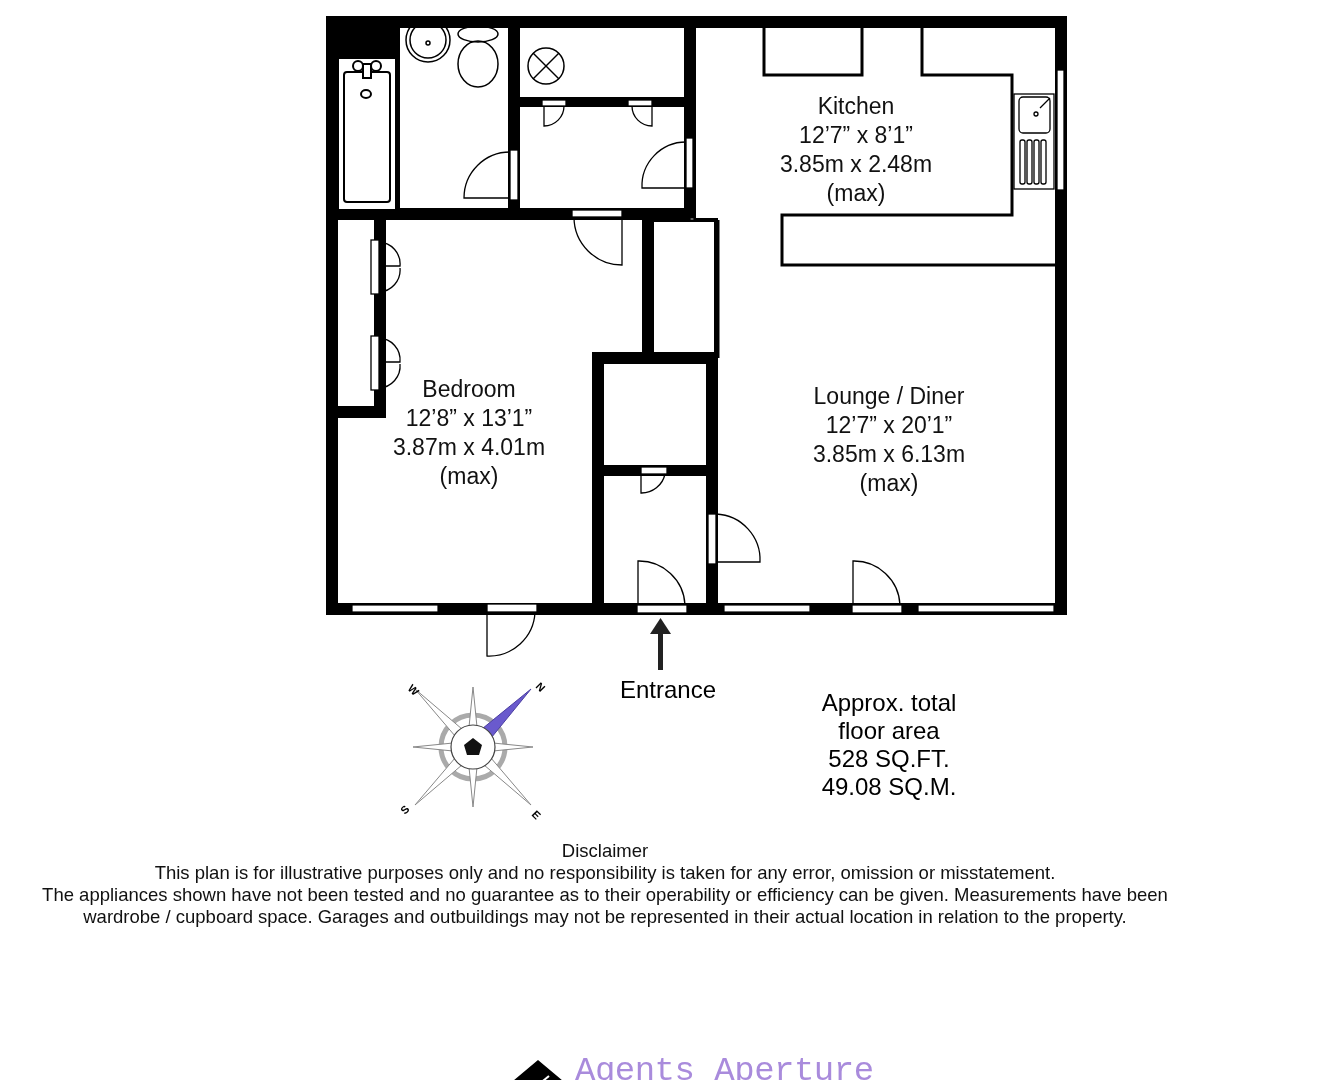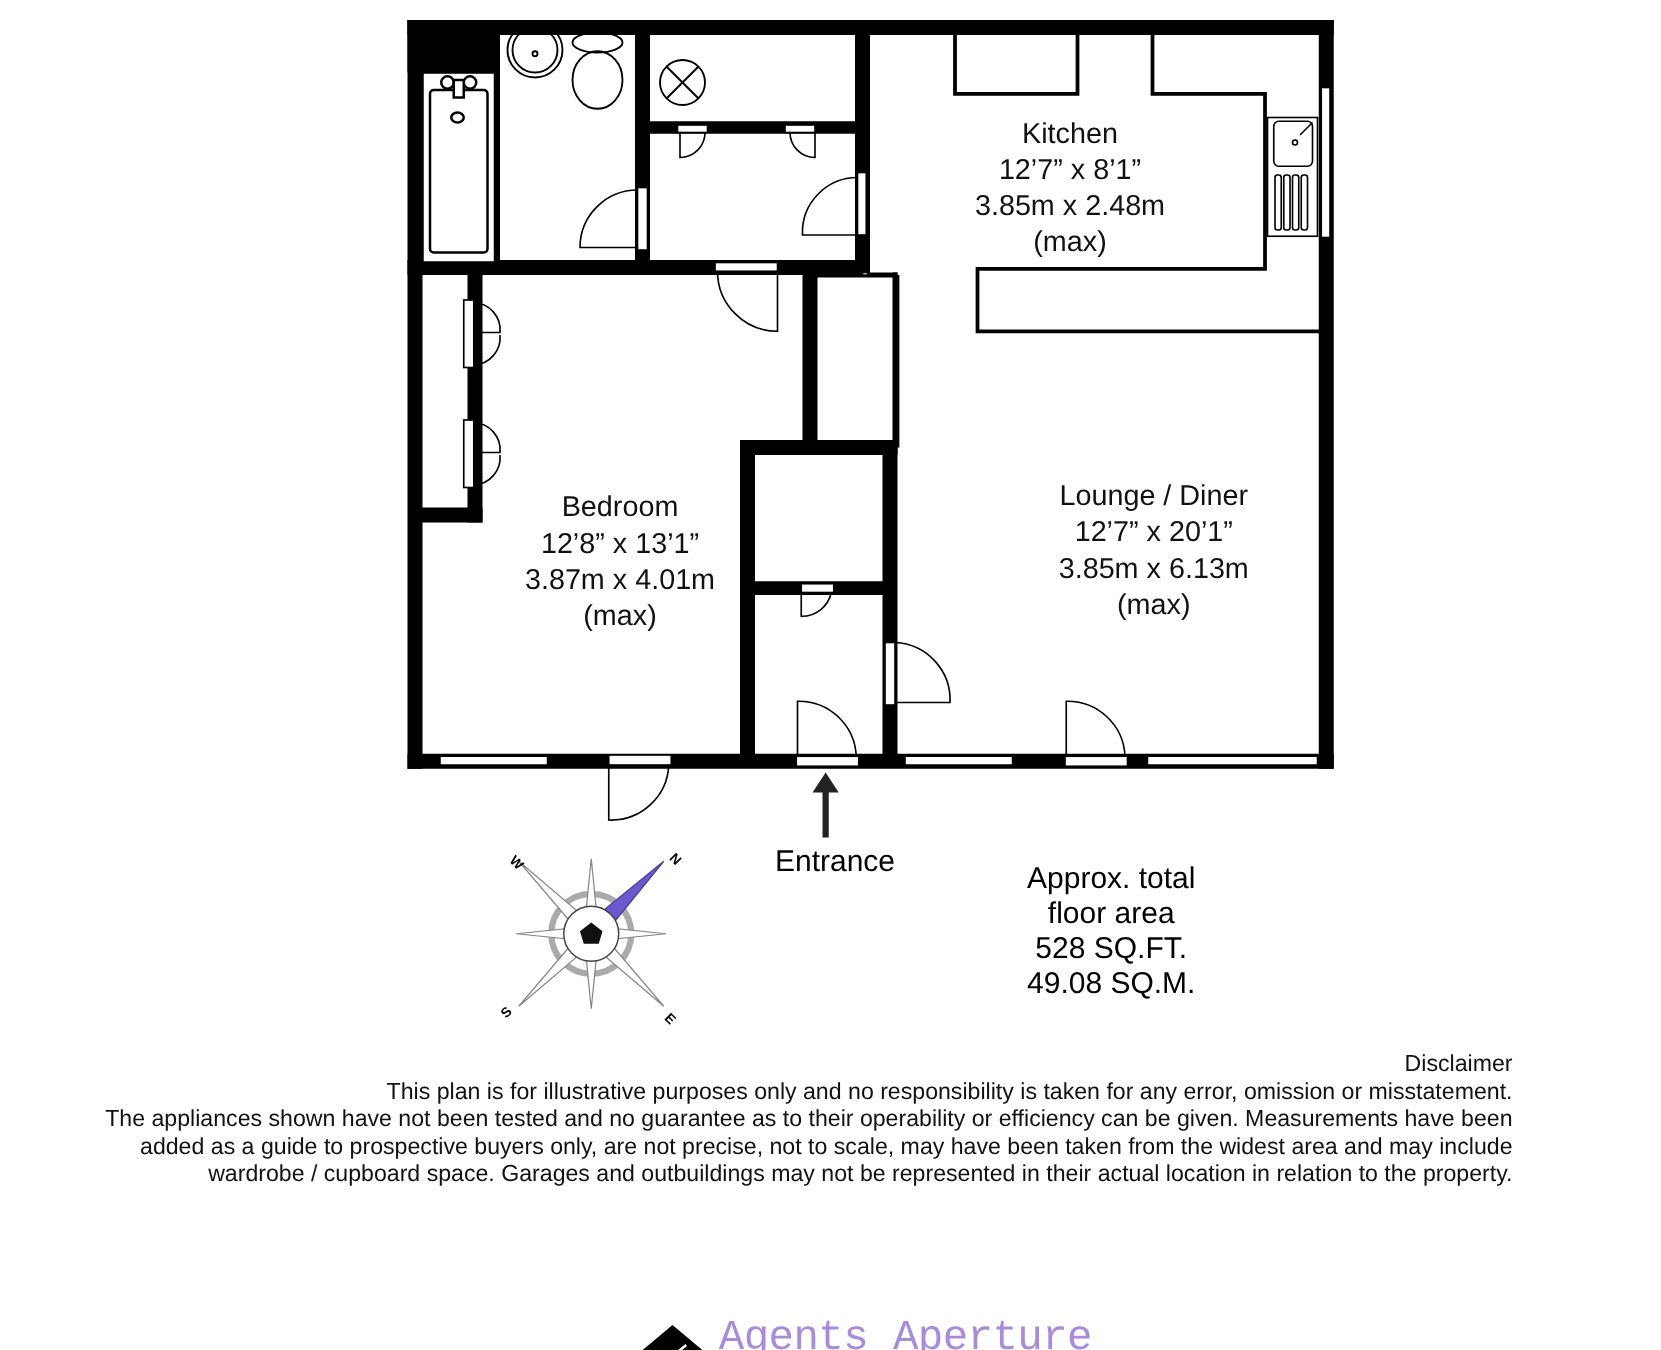--- a/index.html
+++ b/index.html
@@ -2,21 +2,21 @@
 <html><head>
 <meta charset="utf-8">
 <style>
   html, body { margin:0; padding:0; background:#ffffff; }
   body { width:1329px; height:1080px; position:relative; overflow:hidden; font-family:"Liberation Sans", sans-serif; color:#000; }
   #plan { position:absolute; left:0; top:0; }
   .room-label { position:absolute; text-align:center; font-size:23px; line-height:29px; color:#111; transform:translateX(-50%); white-space:nowrap; }
   .room-label div { display:block; }
   .entrance-label { position:absolute; left:668px; top:676px; transform:translateX(-50%); font-size:24px; }
   .area-block { position:absolute; left:889px; top:689px; transform:translateX(-50%); text-align:center; font-size:24px; line-height:28px; white-space:nowrap; }
-  .disclaimer { position:absolute; left:0; top:840px; width:1210px; text-align:right; font-size:18.5px; line-height:22px; color:#111; }
+  .disclaimer { position:absolute; left:0; top:840px; width:1210px; text-align:center; font-size:18.5px; line-height:22px; color:#111; }
   .disclaimer div { white-space:nowrap; }
   .logo { position:absolute; left:505px; top:1056px; width:330px; height:64px;font-family:Liberation Mono, monospace; }
   .logo-name { position:absolute; left:70px; top:-4px; font-size:34px; color:#a98bdc; letter-spacing:-0.5px; white-space:nowrap; }
   .logo-url { position:absolute; left:93px; top:34px; font-size:22px; color:#111; white-space:nowrap;margin-left:38px; }
   .logo-house { position:absolute; left:0; top:2px; }
   .compass { position:absolute; left:398px; top:672px; }
 </style>
 </head>
 <body>
 
@@ -142,27 +142,27 @@
     <polygon points="650,634 671,634 660.5,618" fill="#222"></polygon>
   </g>
 </svg>
 
 <div class="room-label" style="left:856px; top:92px;">
   <div>Kitchen</div>
   <div>12’7” x 8’1”</div>
   <div>3.85m x 2.48m</div>
   <div>(max)</div>
 </div>
-<div class="room-label" style="left:496px; top:375px;margin-top:16px;">
+<div class="room-label" style="left:469px; top:375px;">
   <div>Bedroom</div>
   <div>12’8” x 13’1”</div>
   <div>3.87m x 4.01m</div>
   <div>(max)</div>
 </div>
-<div class="room-label" style="left:923px; top:382px;text-align:center;">
+<div class="room-label" style="left:889px; top:382px;text-align:center;">
   <div>Lounge / Diner</div>
   <div>12’7” x 20’1”</div>
   <div>3.85m x 6.13m</div>
   <div>(max)</div>
 </div>
 
 <div class="entrance-label">Entrance</div>
 
 <svg class="compass" width="150" height="150" viewBox="0 0 150 150" xmlns="http://www.w3.org/2000/svg">
   <g transform="translate(75,75)">
@@ -190,21 +190,20 @@
   <div>Approx. total</div>
   <div>floor area</div>
   <div>528 SQ.FT.</div>
   <div>49.08 SQ.M.</div>
 </div>
 
 <div class="disclaimer">
   <div>Disclaimer</div>
   <div>This plan is for illustrative purposes only and no responsibility is taken for any error, omission or misstatement.</div>
   <div>The appliances shown have not been tested and no guarantee as to their operability or efficiency can be given. Measurements have been</div>
-  <div>added as a guide to prospective buyers only, are not precise, not to scale, may have been taken from the widest area and may include</div>
   <div>wardrobe / cupboard space. Garages and outbuildings may not be represented in their actual location in relation to  the property.</div>
 </div>
 
 <div class="logo">
   <svg class="logo-house" width="66" height="60" viewBox="0 0 66 60" xmlns="http://www.w3.org/2000/svg">
     <polygon points="33,2 64,28 56,28 56,58 10,58 10,28 2,28" fill="#000"></polygon>
     <g stroke="#fff" stroke-width="2" fill="none">
       <circle cx="33" cy="38" r="11"></circle>
       <line x1="33" y1="27" x2="44" y2="18"></line>
       <line x1="44" y1="38" x2="54" y2="46"></line>

